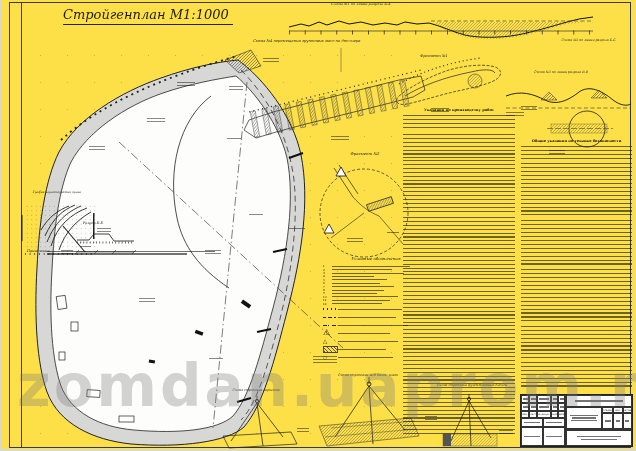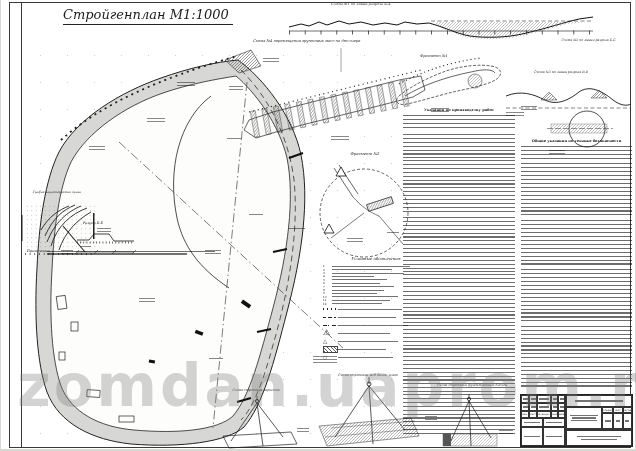--- a/index.html
+++ b/index.html
@@ -1,18 +1,18 @@
 <!DOCTYPE html>
 <html><head>
 <meta charset="utf-8">
 <style>
   html,body{margin:0;padding:0;}
   body{width:636px;height:451px;background:#d8d8d4;font-family:"DejaVu Sans",sans-serif;position:relative;overflow:hidden;}
   .abs{position:absolute;}
-  #sheet{left:1px;top:0;width:634px;height:449px;background:#ffffff;}
+  #sheet{left:1px;top:0;width:634px;height:449px;background:#fde047;}
   .frame{border:1.2px solid #3a3a3a;}
   .lbl{color:#1c1c1c;font-family:"DejaVu Serif",serif;font-style:italic;line-height:1.15;}
   .ctr{text-align:center;}
   .simtxt{background:repeating-linear-gradient(to bottom, rgba(20,20,20,.62) 0px, rgba(20,20,20,.62) 1.1px, transparent 1.1px, transparent 3.9px);}
   .ann{background:repeating-linear-gradient(to bottom, rgba(20,20,20,.5) 0px, rgba(20,20,20,.5) .9px, transparent .9px, transparent 3.1px);}
   .simline{background:rgba(0,0,0,.55);height:1.1px;}
   .colhdr{font-size:3.6px;font-weight:bold;color:#111;text-align:center;font-family:"DejaVu Serif",serif;}
   .legrow{display:flex;align-items:center;height:3.4px;}
   .legnum{font-size:2.8px;width:9px;color:#111;flex:none;font-family:"DejaVu Serif",serif;}
   .legline{height:1px;background:rgba(0,0,0,.55);flex:none;}

